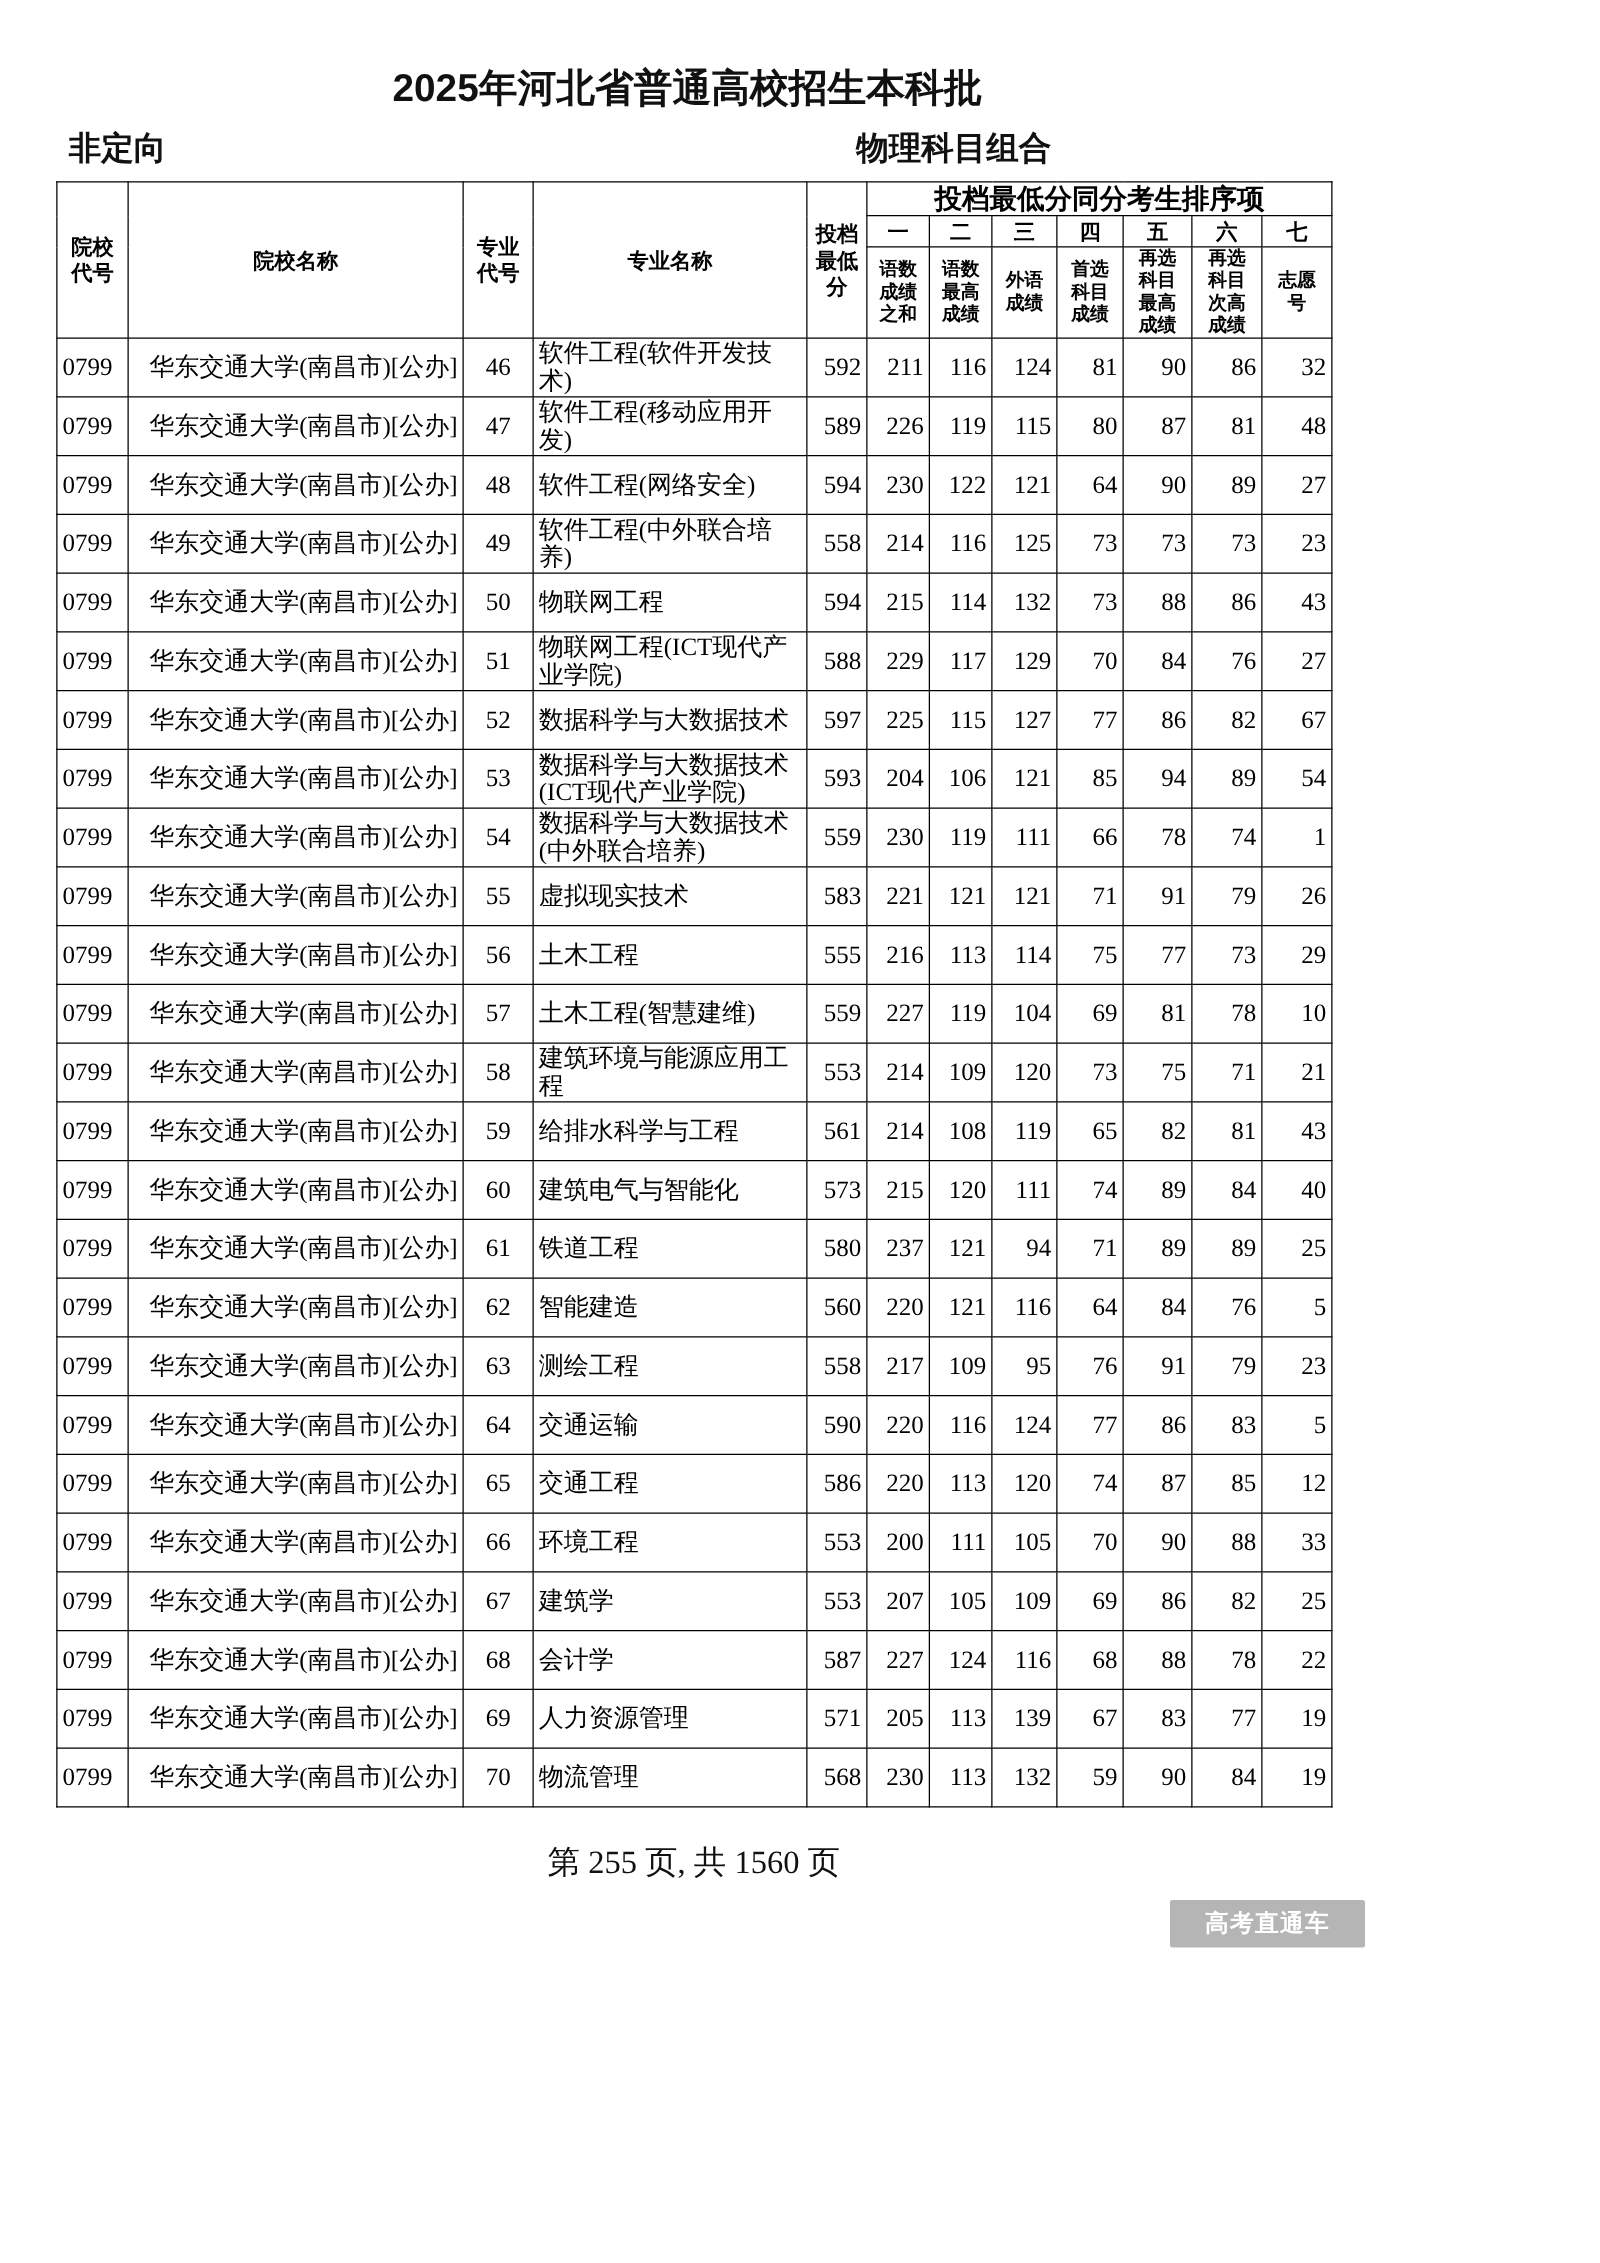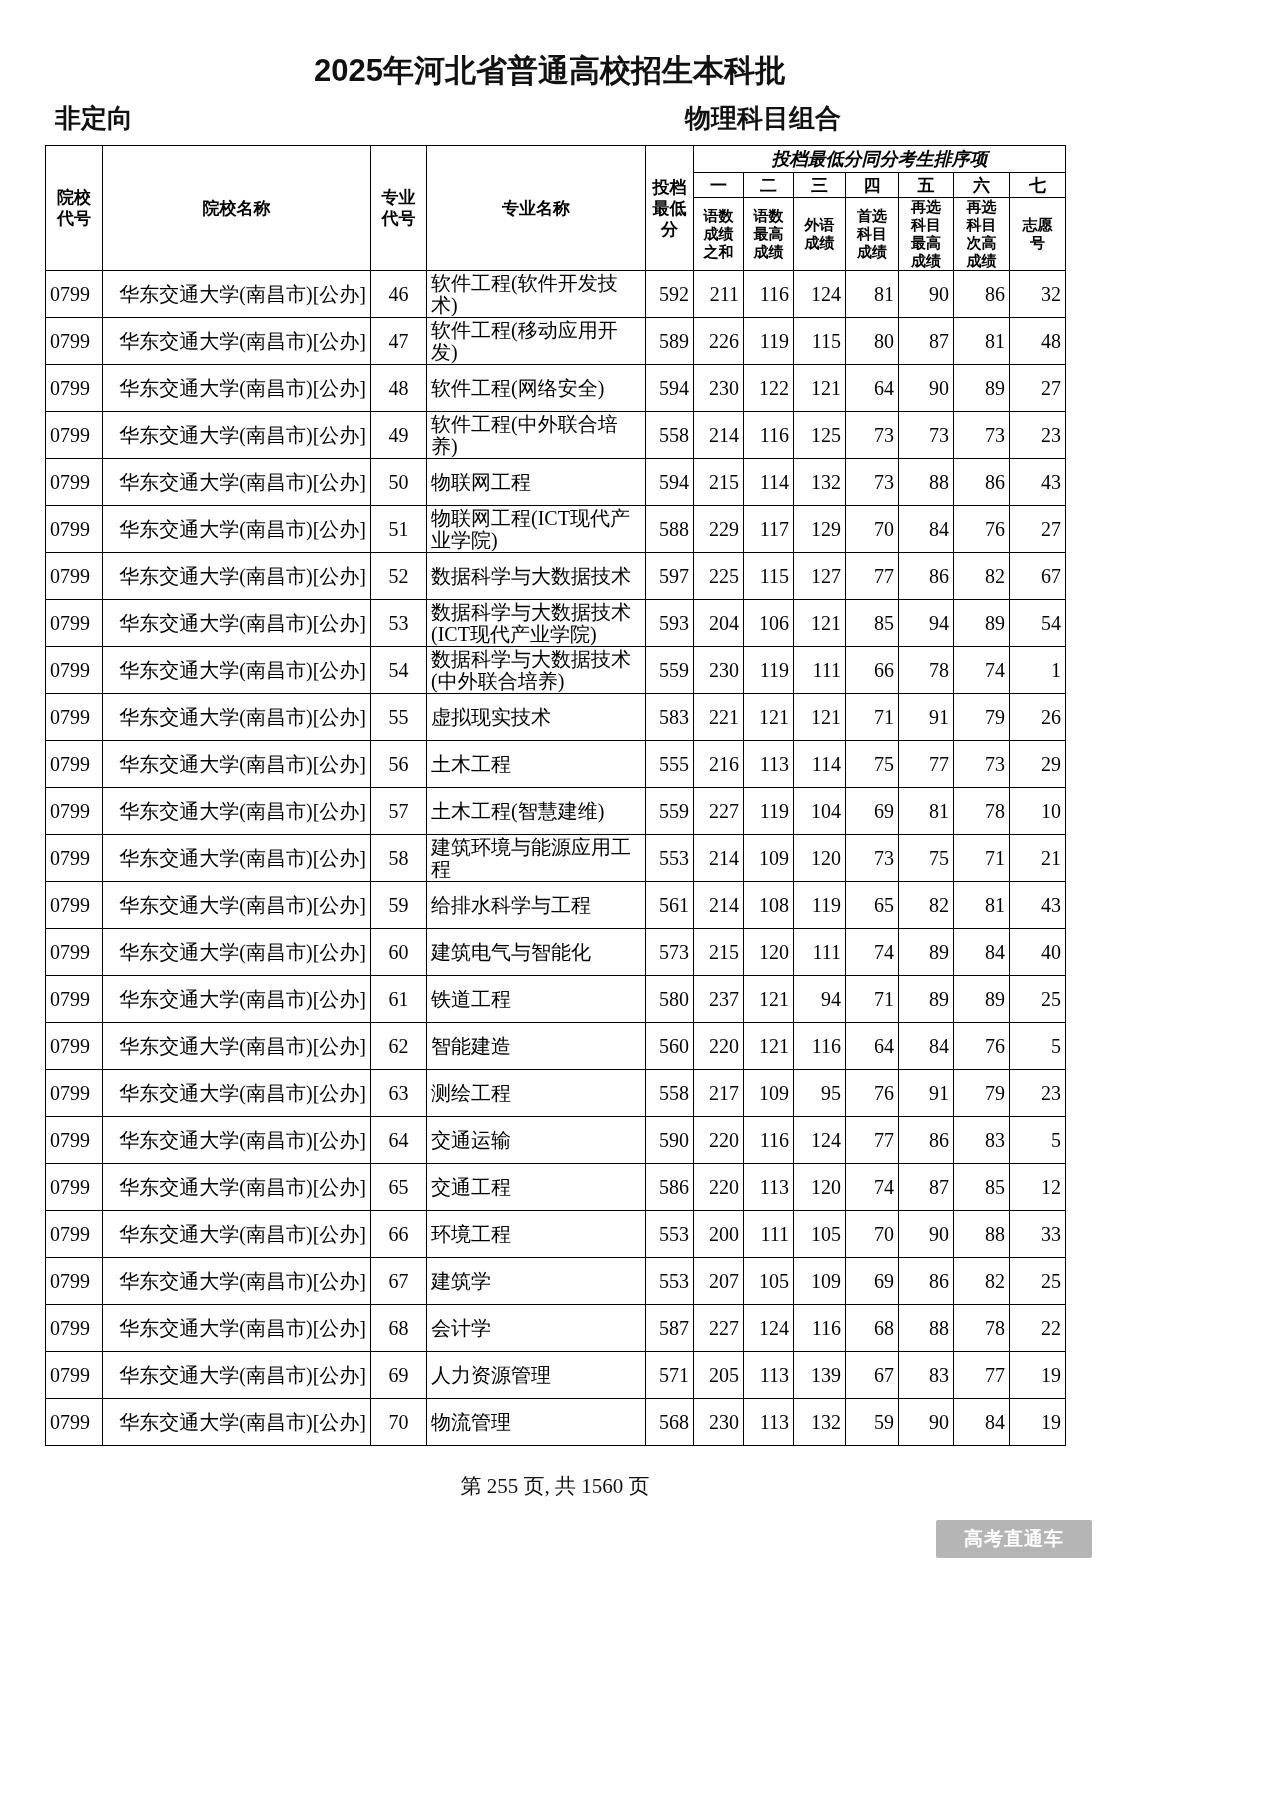--- a/index.html
+++ b/index.html
@@ -14,33 +14,33 @@
   .subheader { position:relative; height:36px; margin-top:10px; width:1020px; margin-left:45px;
     font-family:Liberation Mono, monospace; font-weight:bold; font-size:26px; color:#111; }
   .subheader .left-label { position:absolute; left:10px; top:0; }
   .subheader .right-label { position:absolute; left:640px; top:0; }
 
   table.data-table { border-collapse:collapse; table-layout:fixed; width:1020px; margin-left:45px; margin-top:8px; }
   .data-table th, .data-table td { border:1px solid #000; vertical-align:middle; overflow:hidden; }
 
   .data-table thead th { font-weight:bold; text-align:center; white-space:pre-line; color:#000; }
   .h-main th { font-size:17px; line-height:21px; }
-  tr.h-group th.group-th { height:27px; font-size:18px; line-height:20px; font-weight:bold;font-style:italic; }
+  tr.h-group th.group-th { height:27px; font-size:22px; line-height:20px; font-weight:bold; }
   tr.h-nums th { height:25px; font-size:17px; line-height:19px; }
   tr.h-labels th { height:73px; font-size:15px; line-height:18px; }
 
   .data-table tbody td { height:47px; font-size:20px; line-height:22px; padding:1px 4px; }
   td.c-code  { text-align:left;  padding-left:2px; }
   td.c-name  { text-align:right;  padding-left:3px; }
   td.c-mcode { text-align:center; }
   td.c-mname { text-align:left;  padding:1px 14px 1px 6px;margin-left:12px; }
   td.c-num   { text-align:right; padding-right:8px; }
 
   .page-footer { width:1020px; margin-left:45px; margin-top:26px; text-align:center;
-    font-size:21px; color:#111; }
+    font-size:26px; color:#111; }
 
   .watermark { position:absolute; top:1520px; right:8px;
     background:rgba(120,120,120,0.55); color:#ffffff;
     font-family:"Liberation Sans","DejaVu Sans",sans-serif; font-size:19px; font-weight:bold;
     padding:6px 28px; border-radius:2px; letter-spacing:1px; }
 </style>
 </head>
 <body>
 
 <div class="page">

